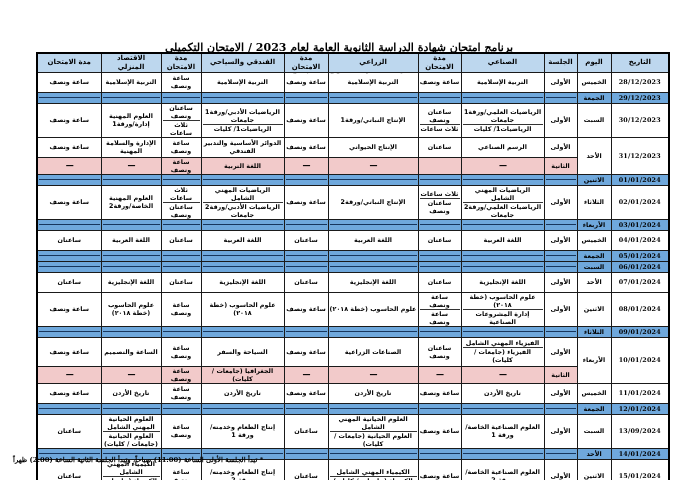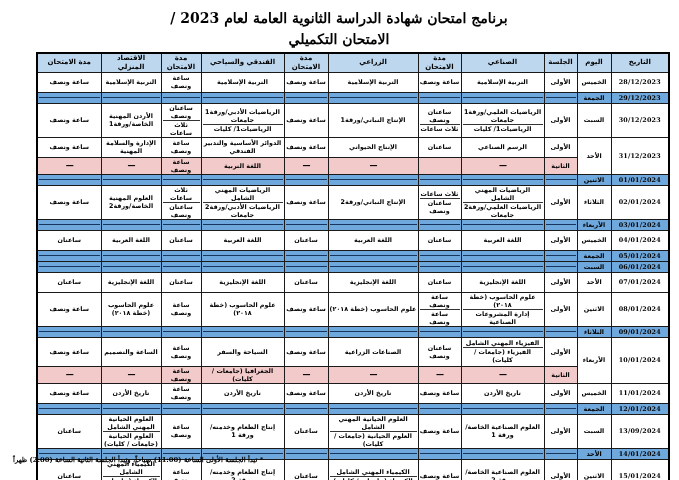--- a/index.html
+++ b/index.html
@@ -1,21 +1,21 @@
 <!DOCTYPE html>
 <html lang="ar" dir="rtl"><head>
 <meta charset="utf-8">
 <style>
   html,body{margin:0;padding:0;}
   body{
     width:679px;height:480px;background:#ffffff;position:relative;overflow:hidden;
     font-family:"DejaVu Sans",sans-serif;color:#000;
   }
   .title-block{position:absolute;top:8px;right:160px;width:360px;text-align:center;}
-  .title-line1{font-family:"DejaVu Serif",serif;font-weight:bold;font-size:14px;line-height:1.5;}
+  .title-line1{font-family:"DejaVu Serif",serif;font-weight:bold;font-size:11px;line-height:1.5;margin-top:32px;}
   .title-line2{font-family:"DejaVu Serif",serif;font-weight:bold;font-size:12px;line-height:1.5;}
   table.sched{
     position:absolute;top:52px;right:9px;border-collapse:collapse;table-layout:fixed;
     border:2px solid #000;direction:rtl;
   }
   table.sched td,table.sched th{
     border:1px solid #1a1a1a;padding:0 1px;text-align:center;vertical-align:middle;
     font-size:6.4px;font-weight:bold;line-height:1.25;overflow:hidden;
   }
   table.sched th{background:#bdd7ee;font-size:7px;height:17px;}
@@ -138,21 +138,21 @@
             <div>الرياضيات الأدبي/ورقة1 جامعات</div>
             <div>الرياضيات1/ كليات</div>
           </div>
         </td>
         <td class="sess-bg">
           <div class="stack">
             <div>ساعتان ونصف</div>
             <div>ثلاث ساعات</div>
           </div>
         </td>
-        <td class="sess-bg">الأردن المهنية الخاصة/ورقة1</td>
+        <td class="sess-bg">العلوم المهنية إدارة/ورقة1</td>
         <td class="sess-bg">ساعة ونصف</td>
       </tr>
       <tr style="height: 20px;">
         <td class="date-cell" rowspan="2">31/12/2023</td>
         <td class="day-cell" rowspan="2">الأحد</td>
         <td class="sess-bg">الأولى</td>
         <td class="sess-bg">الرسم الصناعي</td>
         <td class="sess-bg">ساعتان</td>
         <td class="sess-bg">الإنتاج الحيواني</td>
         <td class="sess-bg">ساعة ونصف</td>

